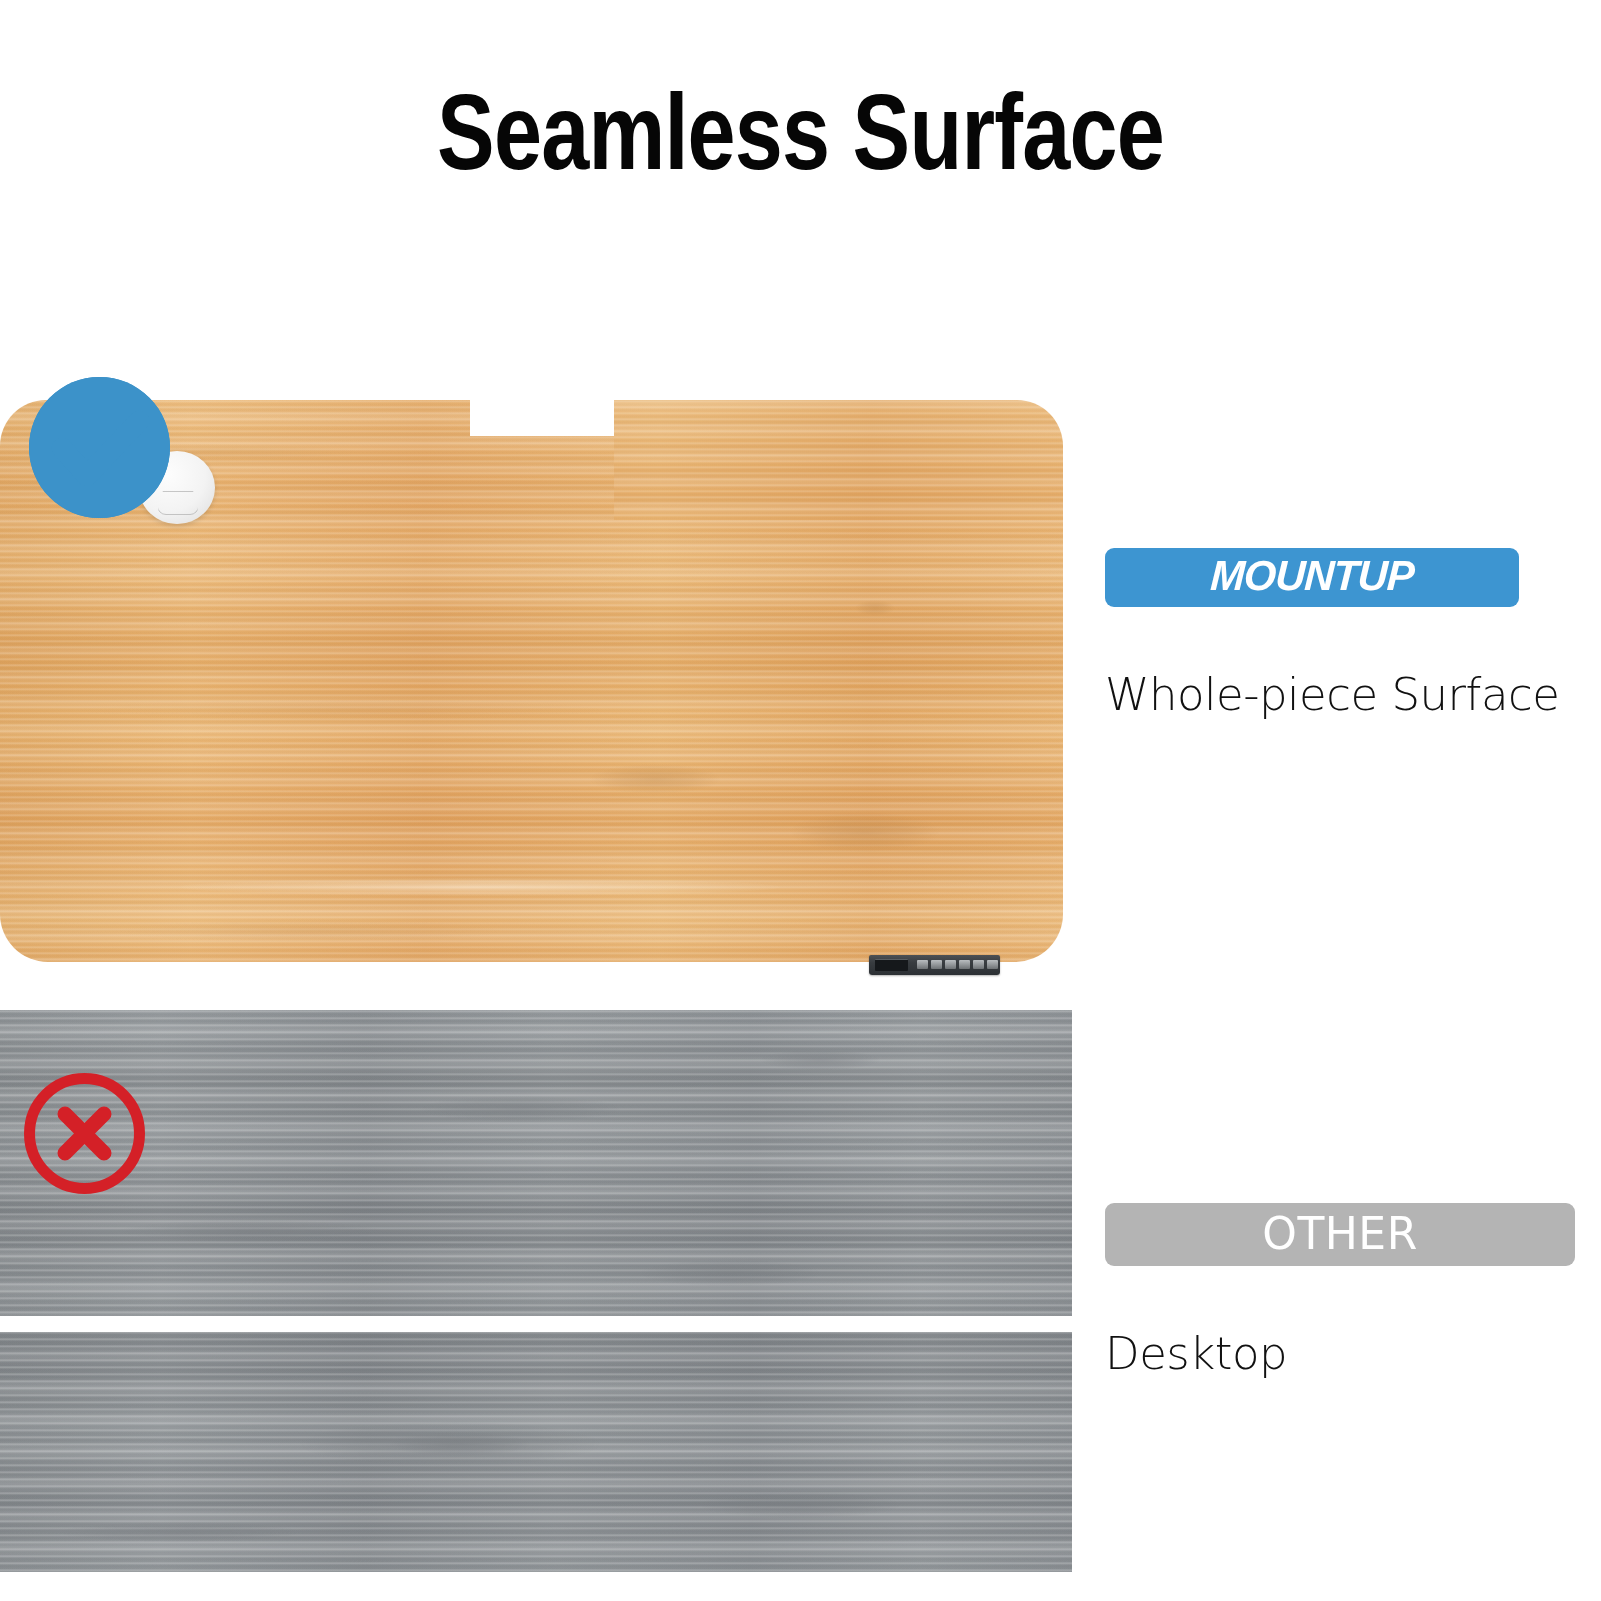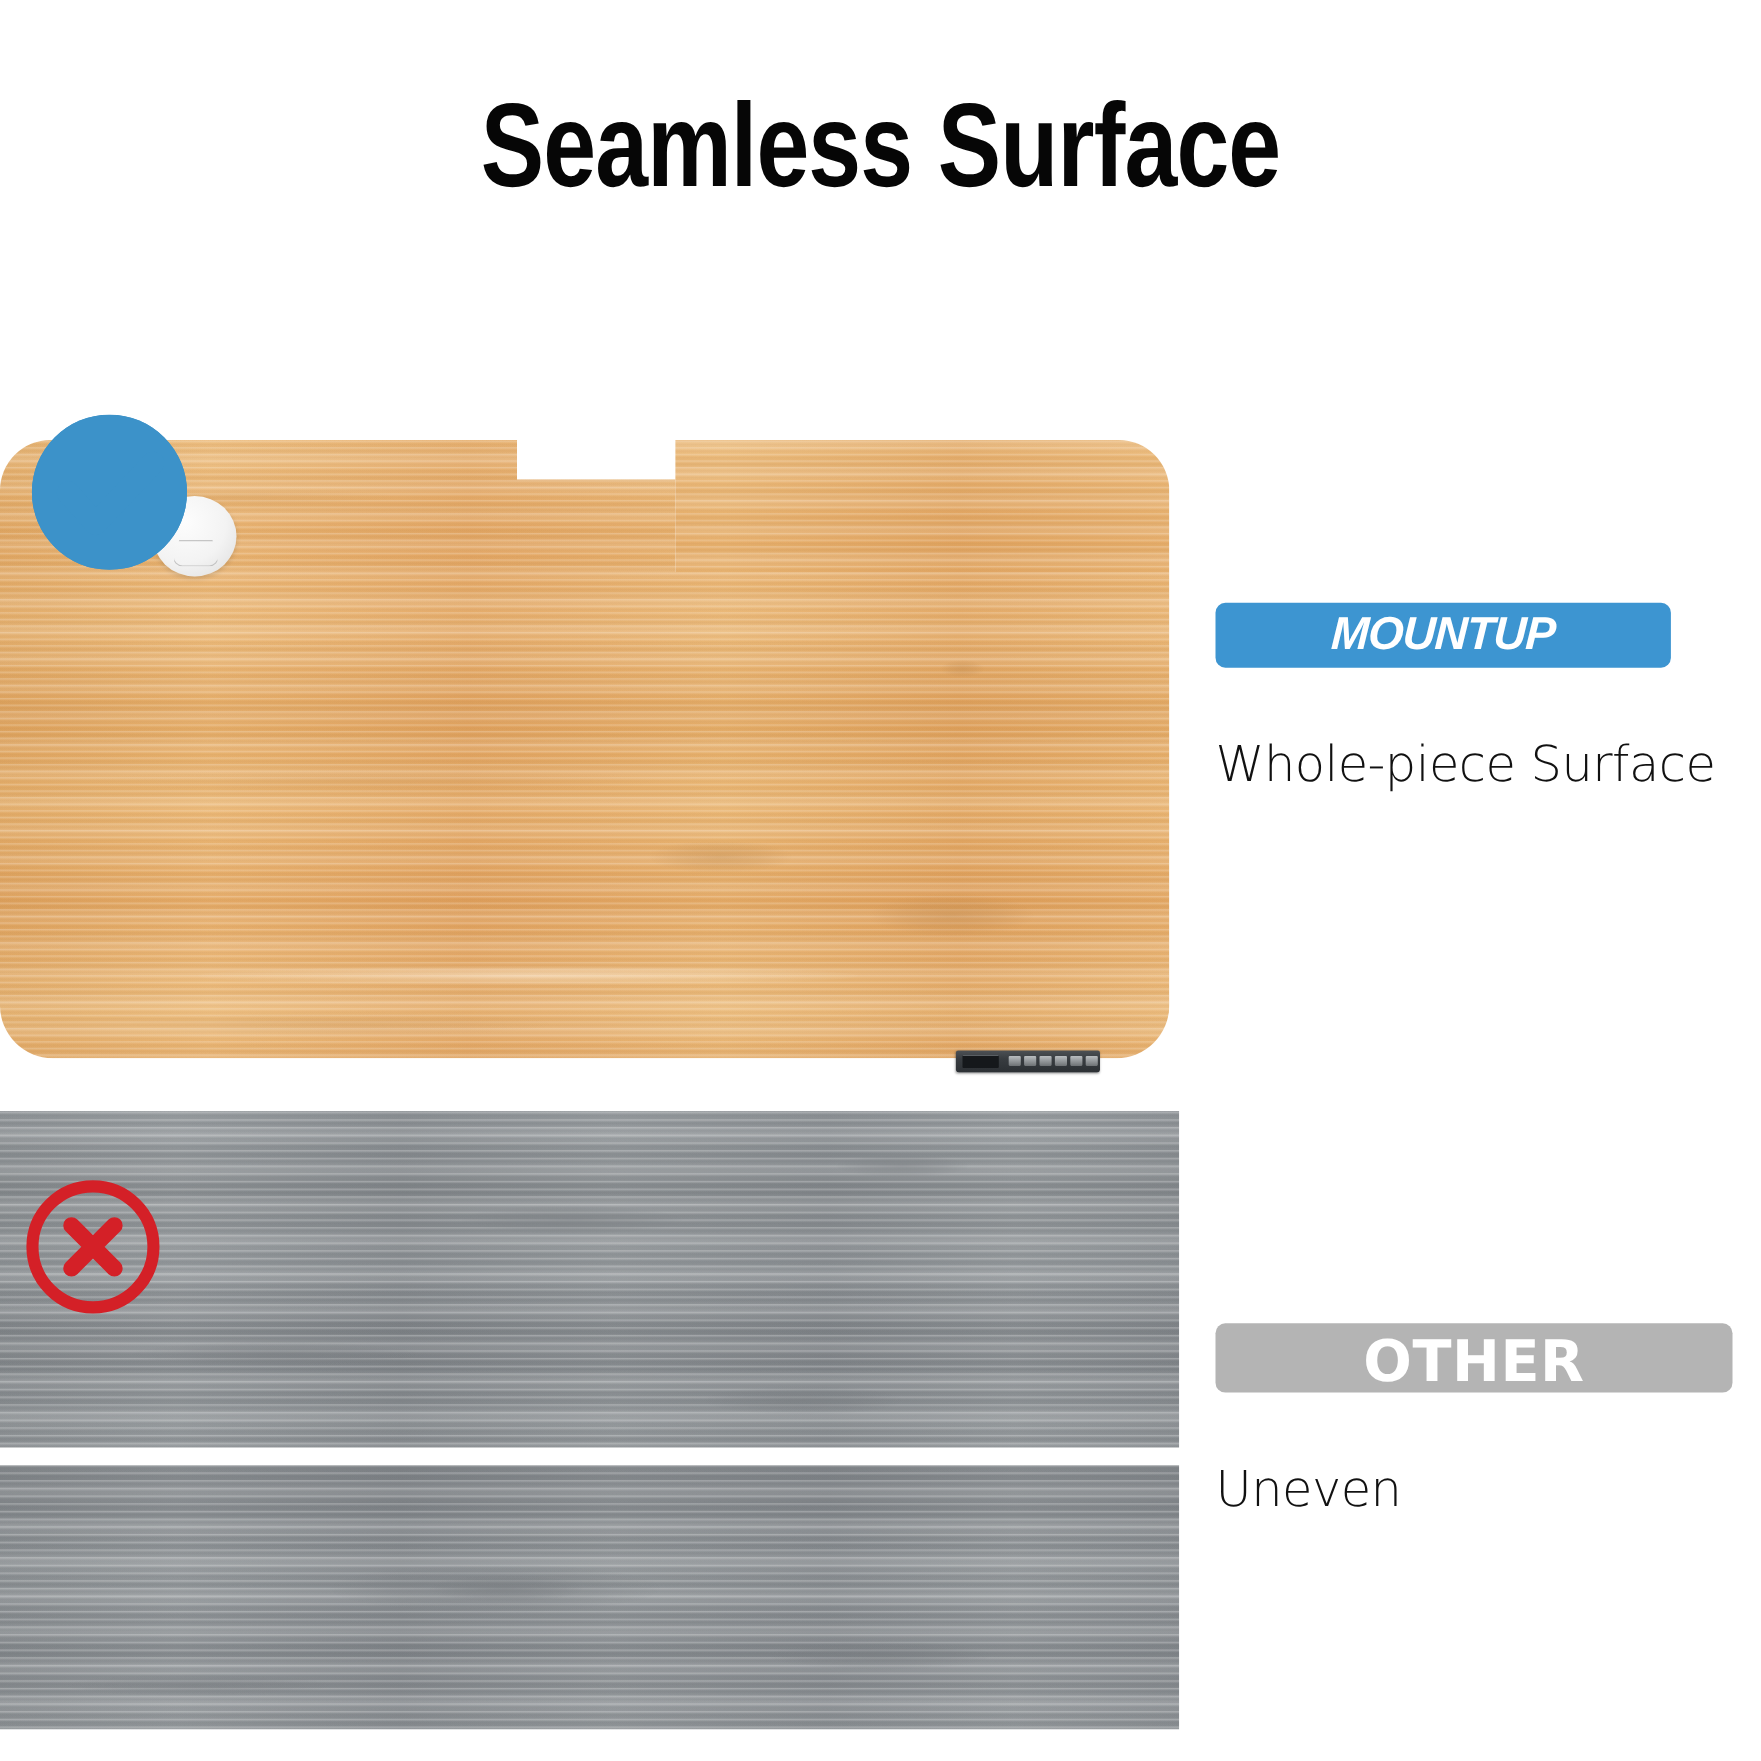--- a/index.html
+++ b/index.html
@@ -322,22 +322,22 @@
     border-radius: 9px;
   }
   #other-badge .other-text {
     position: absolute;
     left: 0;
     right: 0;
     top: 9px;
     text-align: center;
     color: #ffffff;
     font-family: "DejaVu Sans", sans-serif;
-    font-weight: 700;
-    font-size: 52px;
+    font-weight: 400;
+    font-size: 44px;
     line-height: 1;
     letter-spacing: 0.5px;
   }
 
   #bad-caption {
     position: absolute;
     left: 1105px;
     top: 1318px;
     width: 470px;
     font-family: "DejaVu Sans", sans-serif;
@@ -437,16 +437,16 @@
 
   <div id="good-caption">
     <span class="cap-line">Whole-piece Surface</span>
   </div>
 
   <div id="other-badge">
     <div class="other-text">OTHER</div>
   </div>
 
   <div id="bad-caption">
-    <span class="cap-line">Uneven</span>
+    <span class="cap-line">Desktop</span>
   </div>
 
 </div>
 
 </body></html>

